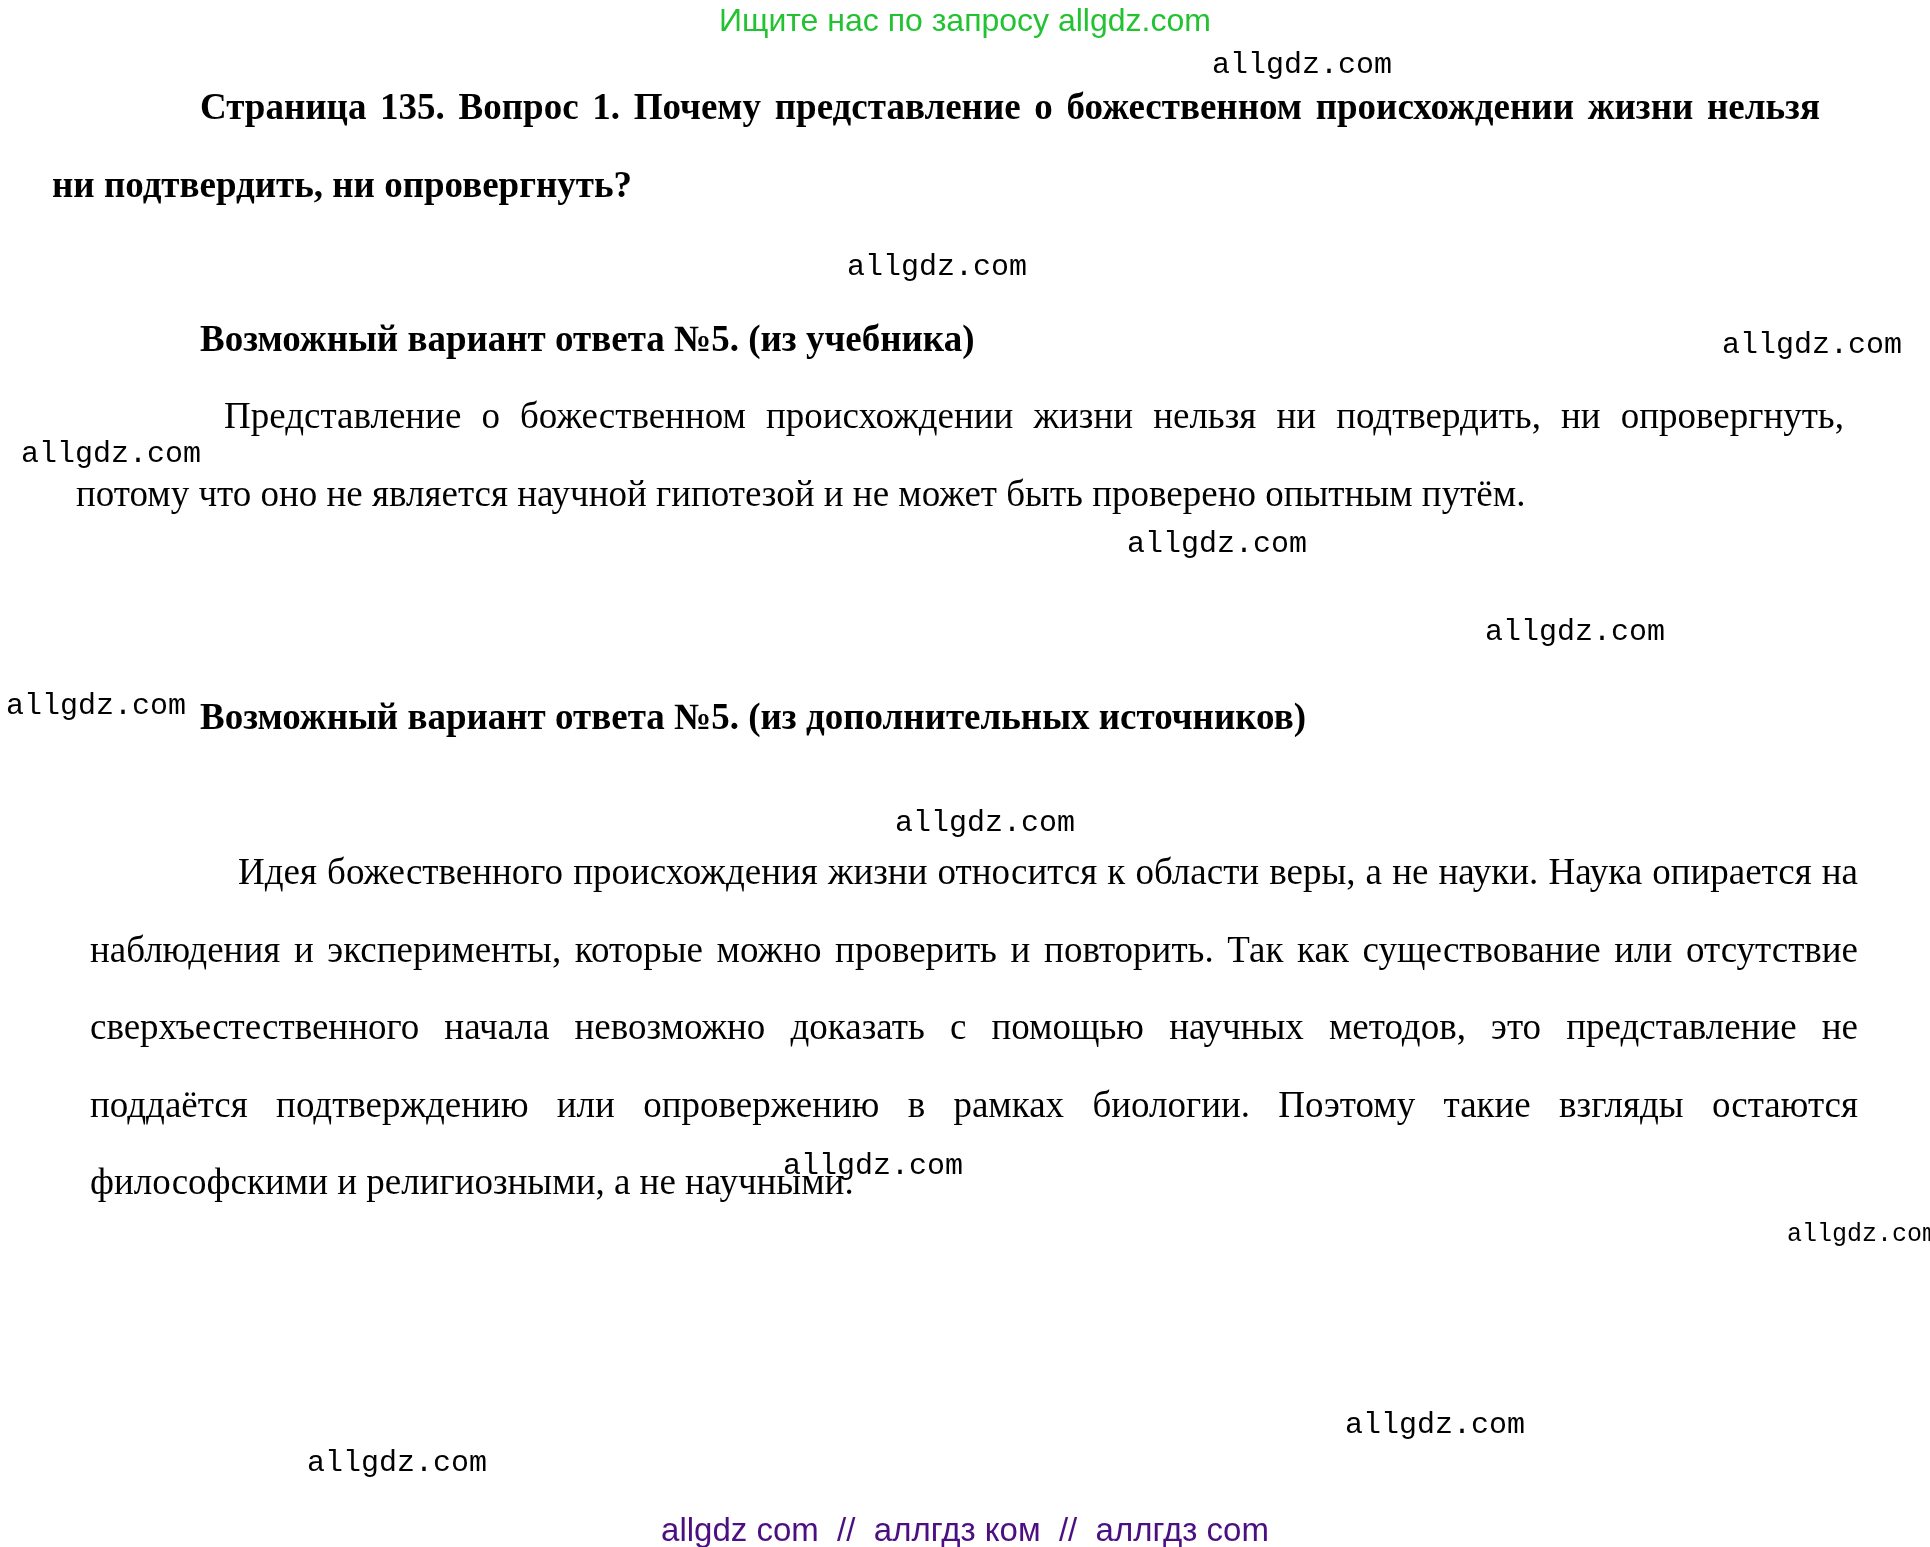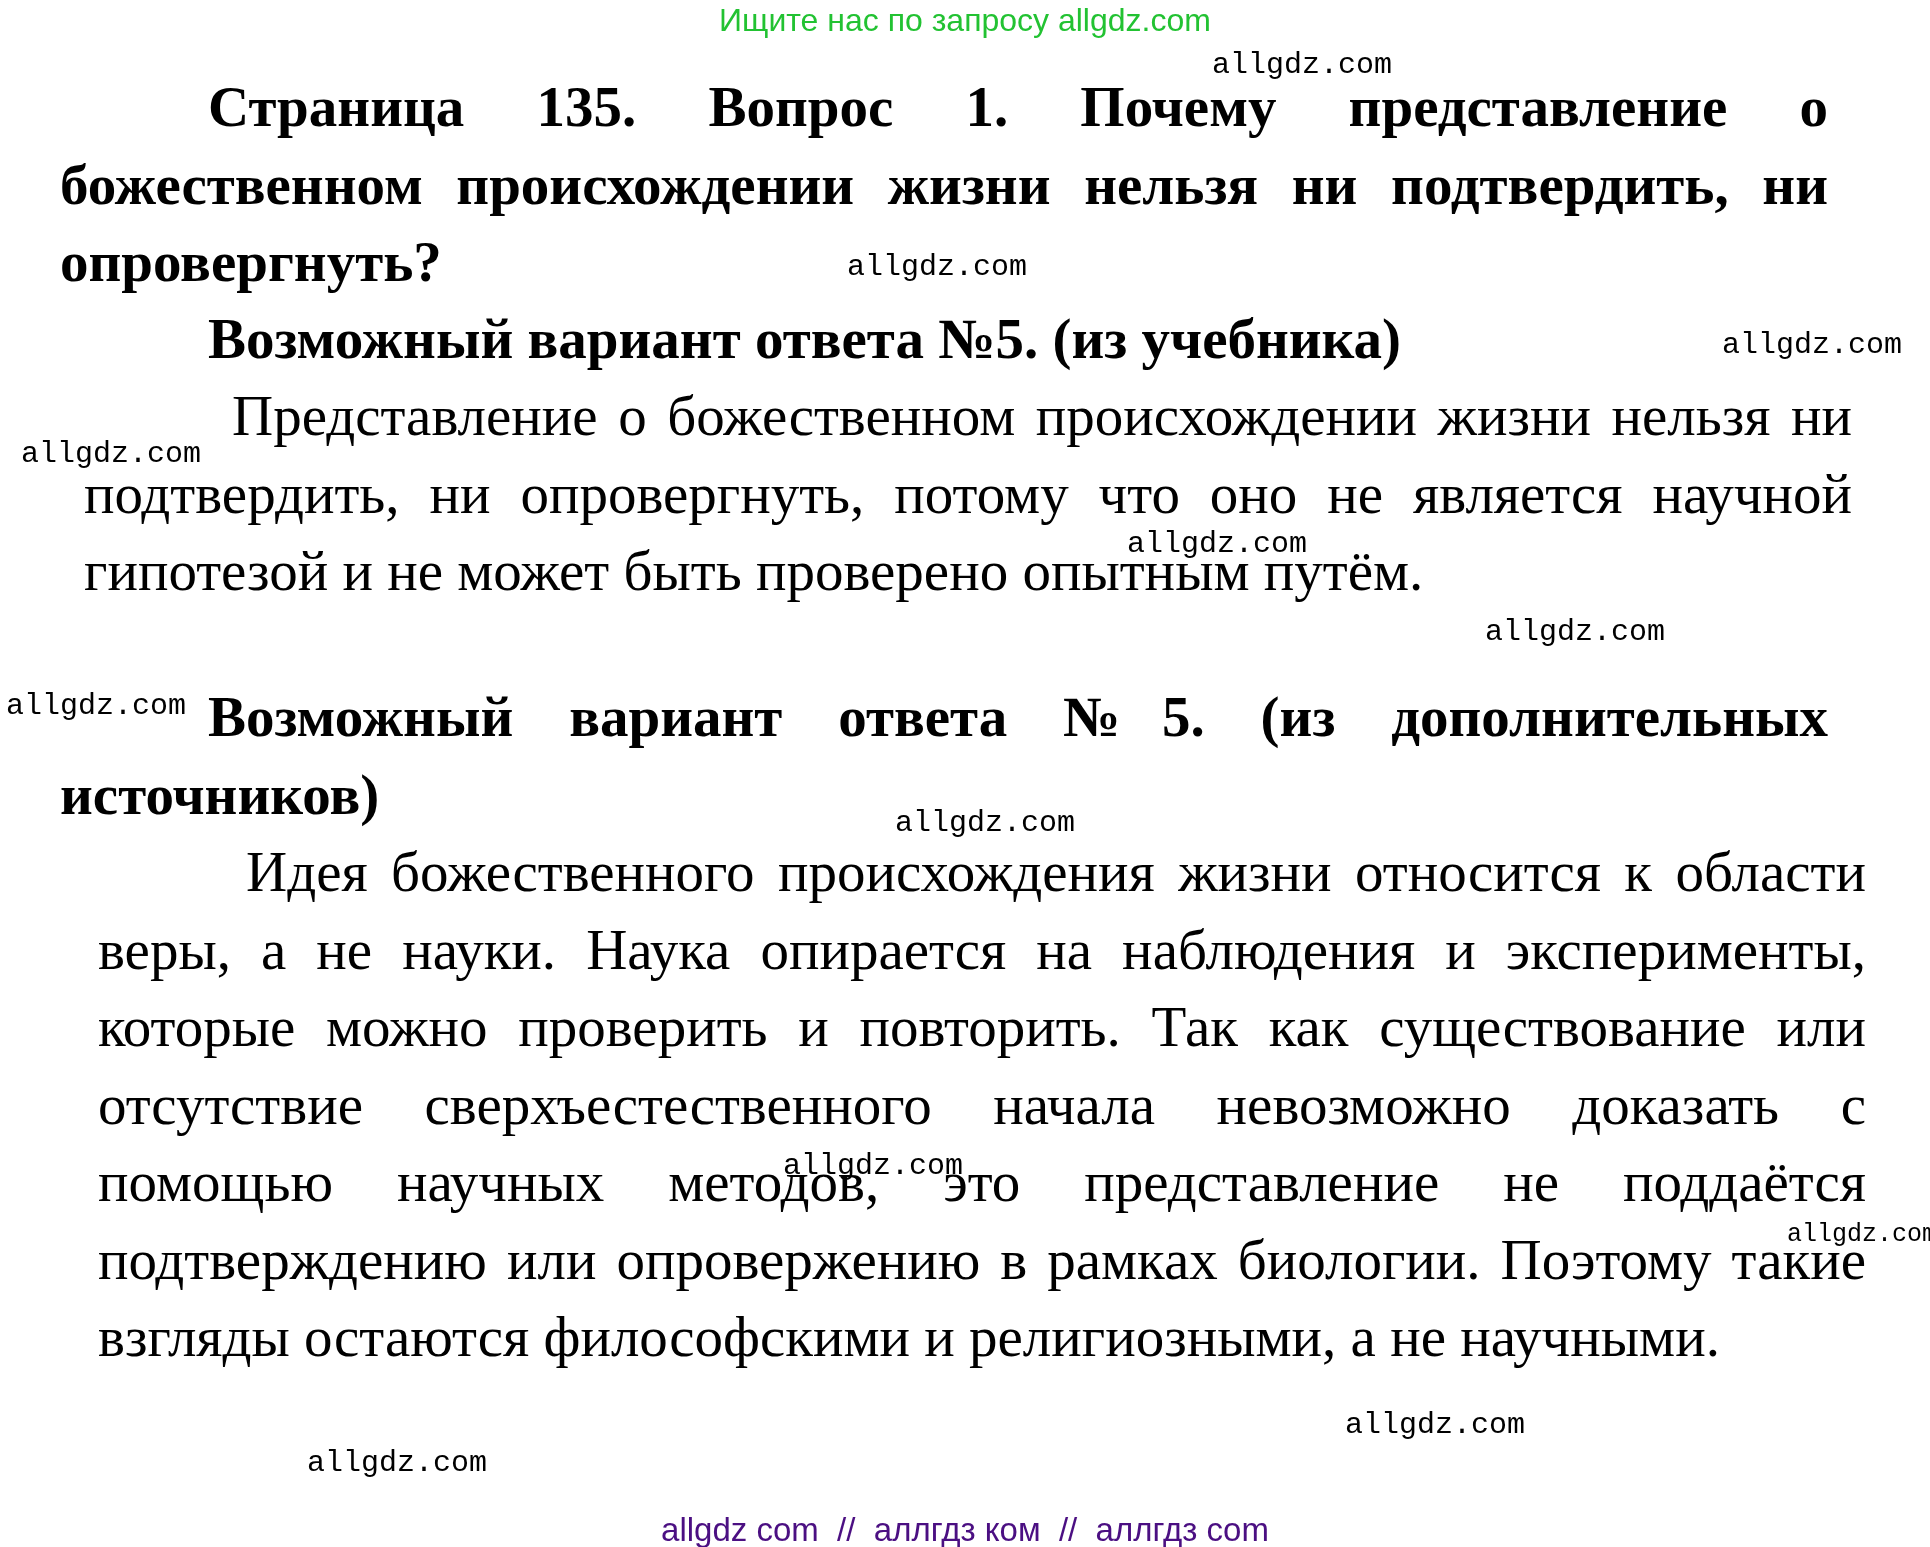--- a/index.html
+++ b/index.html
@@ -19,25 +19,25 @@
     top: 0;
     width: 1930px;
     text-align: center;
     font-family: "Liberation Sans", sans-serif;
     font-size: 32px;
     line-height: 40px;
     color: #22c232;
   }
   .doc {
     position: absolute;
-    left: 60px;
+    left: 52px;
     width: 1768px;
     font-family: "Liberation Serif", serif;
     color: #000;
-    font-size: 57px;
+    font-size: 37px;
     line-height: 77.5px;
     text-align: justify;
     margin: 0;
   }
   .doc.bold { font-weight: bold; }
   .doc p {
     margin: 0;
     text-indent: 148px;
     text-align: justify;
   }

